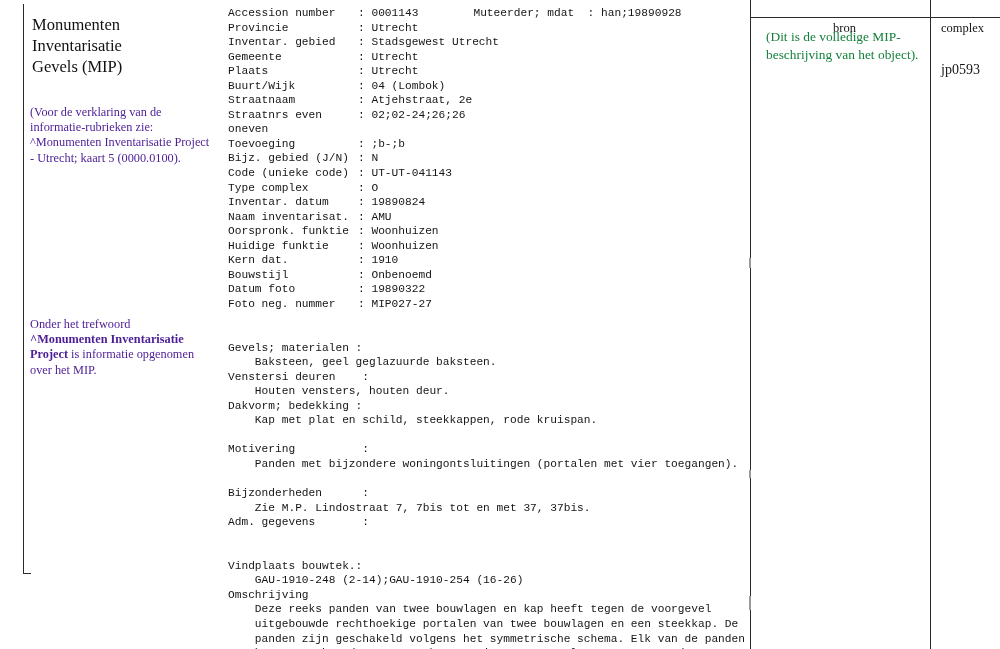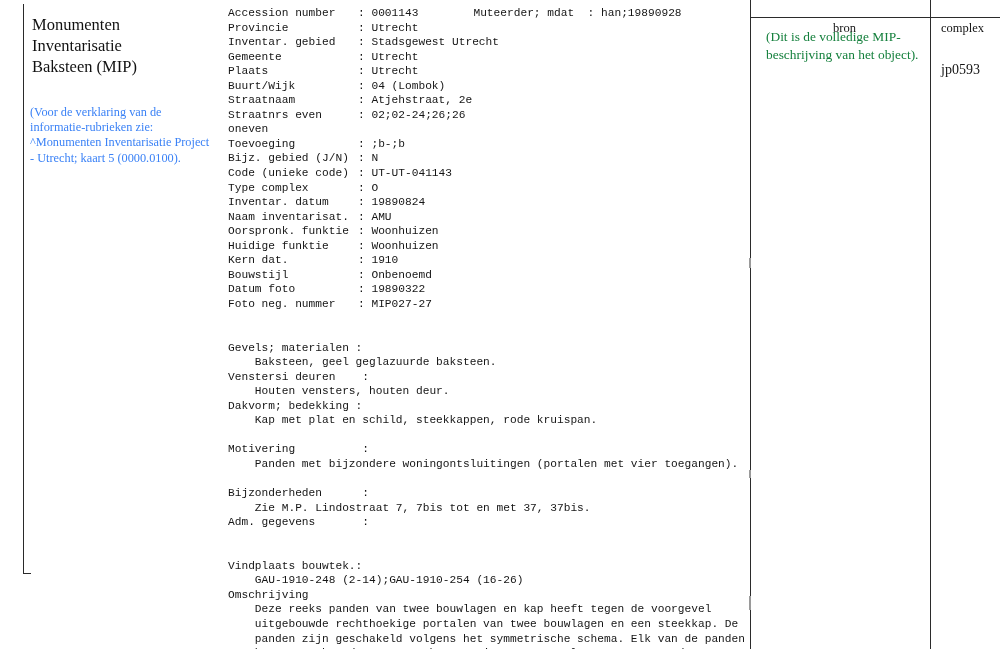--- a/index.html
+++ b/index.html
@@ -57,21 +57,21 @@
     line-height: 21px;
     color: #111;
   }
   .note-block {
     position: absolute;
     left: 30px;
     width: 180px;
     font-family: "Liberation Serif", serif;
     font-size: 12.3px;
     line-height: 15.2px;
-    color: #3b82f6;
+    color: #4c1d95;
   }
   .note-1 { top: 105px; }
   .note-2 { top: 196px; }
   .note-3 { top: 317px; }
   .note-block b {
     font-weight: bold;
   }
 
   
   .record {
@@ -178,26 +178,29 @@
 
 <div class="page">
 
   <div class="left-col">
     <div class="left-rule"></div>
     <div class="left-rule-bottom"></div>
 
     <div class="mip-title">
       <div>Monumenten</div>
       <div>Inventarisatie</div>
-      <div>Baksteen (MIP)</div>
+      <div>Gevels (MIP)</div>
     </div>
 
     <div class="note-block note-1">(Voor de verklaring van de informatie-rubrieken zie: ^Monumenten Inventarisatie Project - Utrecht; kaart 5 (0000.0100).</div>
 
 
+    <div class="note-block note-3">
+      <span>Onder het trefwoord </span><b>^Monumenten Inventarisatie Project</b><span> is informatie opgenomen over het MIP.</span>
+    </div>
   </div>
 
   <div class="record" id="record-body"><div class="frow"><span class="flabel">Accession number</span><span class="fvalue">: 0001143</span><span class="mut">Muteerder; mdat  : han;19890928</span></div><div class="frow"><span class="flabel">Provincie</span><span class="fvalue">: Utrecht</span></div><div class="frow"><span class="flabel">Inventar. gebied</span><span class="fvalue">: Stadsgewest Utrecht</span></div><div class="frow"><span class="flabel">Gemeente</span><span class="fvalue">: Utrecht</span></div><div class="frow"><span class="flabel">Plaats</span><span class="fvalue">: Utrecht</span></div><div class="frow"><span class="flabel">Buurt/Wijk</span><span class="fvalue">: 04 (Lombok)</span></div><div class="frow"><span class="flabel">Straatnaam</span><span class="fvalue">: Atjehstraat, 2e</span></div><div class="frow"><span class="flabel">Straatnrs even</span><span class="fvalue">: 02;02-24;26;26</span></div><div class="frow"><span class="flabel">oneven</span><span class="fvalue"></span></div><div class="frow"><span class="flabel">Toevoeging</span><span class="fvalue">: ;b-;b</span></div><div class="frow"><span class="flabel">Bijz. gebied (J/N)</span><span class="fvalue">: N</span></div><div class="frow"><span class="flabel">Code (unieke code)</span><span class="fvalue">: UT-UT-041143</span></div><div class="frow"><span class="flabel">Type complex</span><span class="fvalue">: O</span></div><div class="frow"><span class="flabel">Inventar. datum</span><span class="fvalue">: 19890824</span></div><div class="frow"><span class="flabel">Naam inventarisat.</span><span class="fvalue">: AMU</span></div><div class="frow"><span class="flabel">Oorspronk. funktie</span><span class="fvalue">: Woonhuizen</span></div><div class="frow"><span class="flabel">Huidige funktie</span><span class="fvalue">: Woonhuizen</span></div><div class="frow"><span class="flabel">Kern dat.</span><span class="fvalue">: 1910</span></div><div class="frow"><span class="flabel">Bouwstijl</span><span class="fvalue">: Onbenoemd</span></div><div class="frow"><span class="flabel">Datum foto</span><span class="fvalue">: 19890322</span></div><div class="frow"><span class="flabel">Foto neg. nummer</span><span class="fvalue">: MIP027-27</span></div><div class="gap">&nbsp;</div><div class="gap">&nbsp;</div><div class="line">Gevels; materialen :</div><div class="line">    Baksteen, geel geglazuurde baksteen.</div><div class="line">Venstersi deuren    :</div><div class="line">    Houten vensters, houten deur.</div><div class="line">Dakvorm; bedekking :</div><div class="line">    Kap met plat en schild, steekkappen, rode kruispan.</div><div class="gap">&nbsp;</div><div class="line">Motivering          :</div><div class="line">    Panden met bijzondere woningontsluitingen (portalen met vier toegangen).</div><div class="gap">&nbsp;</div><div class="line">Bijzonderheden      :</div><div class="line">    Zie M.P. Lindostraat 7, 7bis tot en met 37, 37bis.</div><div class="line">Adm. gegevens       :</div><div class="gap">&nbsp;</div><div class="gap">&nbsp;</div><div class="line">Vindplaats bouwtek.:</div><div class="line">    GAU-1910-248 (2-14);GAU-1910-254 (16-26)</div><div class="line">Omschrijving</div><div class="line">    Deze reeks panden van twee bouwlagen en kap heeft tegen de voorgevel</div><div class="line">    uitgebouwde rechthoekige portalen van twee bouwlagen en een steekkap. De</div><div class="line">    panden zijn geschakeld volgens het symmetrische schema. Elk van de panden</div><div class="line">    bevat een beneden- en een bovenwoning. De portalen van twee panden samen</div></div>
 
   <div class="vrule-1"></div>
   <div class="vrule-2"></div>
   <div class="hrule-top"></div>
 
   <div class="col-head col-head-bron">bron</div>
   <div class="col-head col-head-verwerkt">complex</div>

